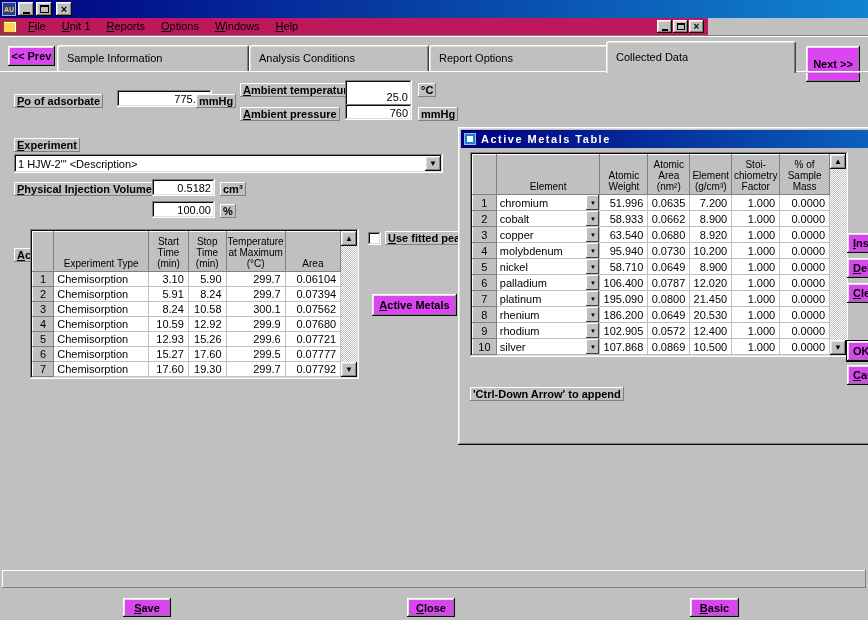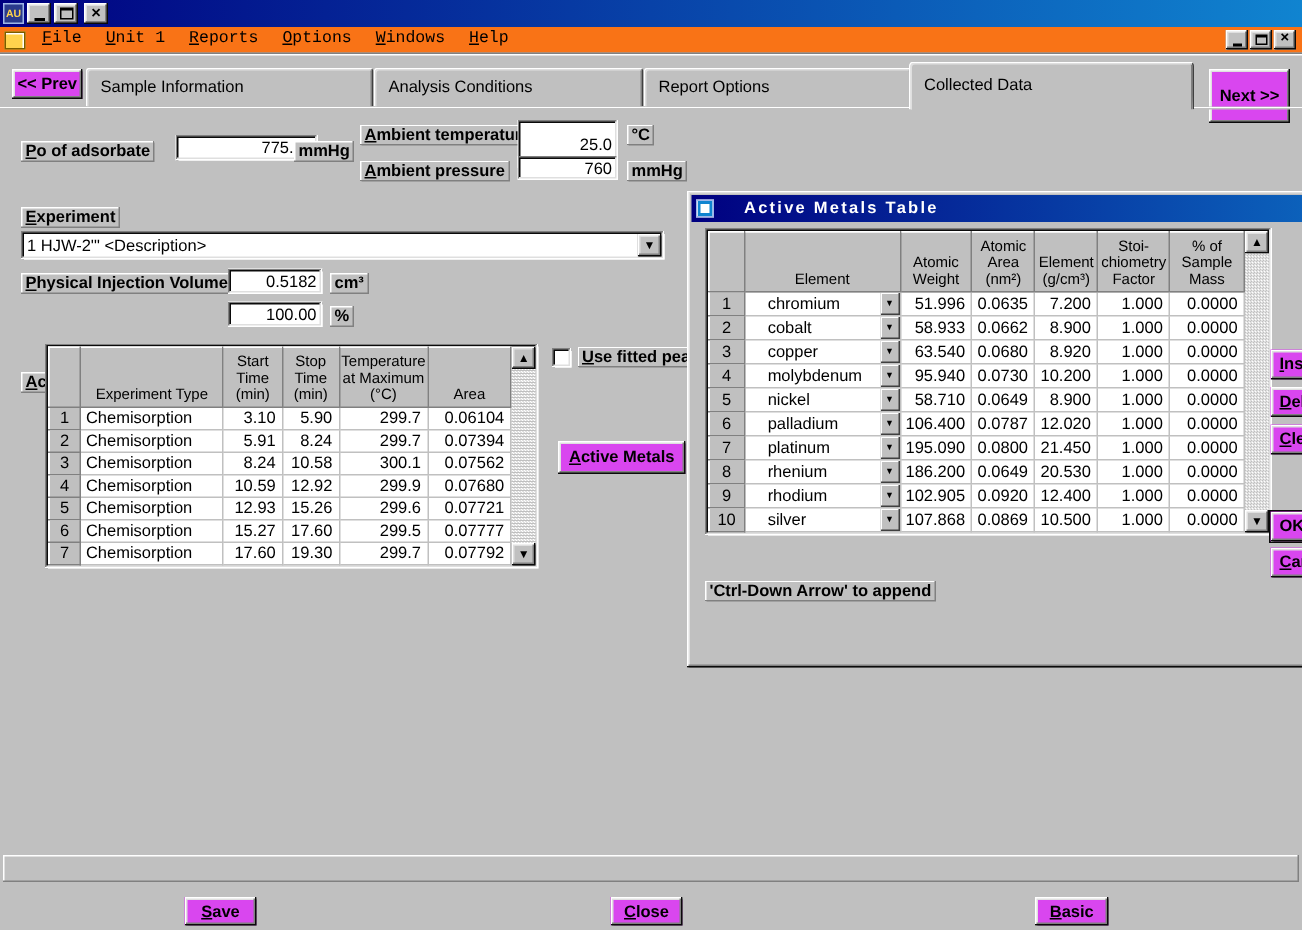--- a/index.html
+++ b/index.html
@@ -22,22 +22,22 @@
     display:flex; align-items:center; justify-content:center; border:1px solid #9fb6e8; }
   .titlebar .title { color:#fff; font-weight:bold; margin-left:4px; flex:1; white-space:nowrap; overflow:hidden; letter-spacing:.3px; }
   .tb-btn { width:16px; height:14px; margin-left:2px; display:flex; align-items:center; justify-content:center;
     background:#c0c0c0; box-shadow: inset -1px -1px #0a0a0a, inset 1px 1px #ffffff, inset -2px -2px #808080, inset 2px 2px #dfdfdf;
     font-size:11px; font-weight:bold; line-height:1; }
   .tb-close { margin-left:4px; }
   .g-min { width:7px; height:2px; background:#000; margin-top:7px; }
   .g-max { width:9px; height:8px; border:1px solid #000; border-top-width:2px; }
 
   
-  .menubar { position:absolute; left:0; top:18px; width:868px; height:17px;
-    display:flex; align-items:center; background:#f97316; padding:0 2px;font-family:Liberation Mono, monospace; }
+  .menubar { position:absolute; left:0; top:18px; width:708px; height:17px;
+    display:flex; align-items:center; background:#be185d; padding:0 2px; }
   .doc-icon { width:14px; height:12px; background:#ffd34d; border:1px solid #7a5c00; margin:0 3px 0 1px;
     box-shadow: inset -4px 4px 0 -3px #fff; }
   .menu-items { display:flex; height:100%; align-items:center; flex:1; }
   .menu-item { padding:0 8px; line-height:17px; }
   .mdi-btns { display:flex; margin-right:2px; }
   .mdi-btn { width:15px; height:13px; margin-left:1px; display:flex; align-items:center; justify-content:center;
     background:#c0c0c0; box-shadow: inset -1px -1px #0a0a0a, inset 1px 1px #ffffff, inset -2px -2px #808080, inset 2px 2px #dfdfdf;
     font-size:10px; font-weight:bold; line-height:1; }
   .mdi-btn .g-min { margin-top:6px; width:6px; }
   .mdi-btn .g-max { width:8px; height:7px; }
@@ -110,21 +110,21 @@
   .grid th { background:#c0c0c0; border:1px solid #808080; border-top-color:#fff; border-left-color:#fff;
     font-weight:normal; font-size:10px; line-height:11px; white-space:pre-line; text-align:center;
     vertical-align:bottom; padding:1px 1px 2px; height:40px; }
   .grid td { border:1px solid #c0c0c0; font-size:11px; line-height:12px; overflow:hidden; white-space:nowrap; }
   #exp-table td    { height:15px; }
   #metals-table td { height:16px; }
   .grid td.rowhdr { background:#c0c0c0; border-color:#808080; border-top-color:#fff; border-left-color:#fff;
     text-align:center; }
   .grid td.al { text-align:left;  padding-left:3px; }
   .grid td.ar { text-align:right; padding-right:4px; }
-  .grid td.combo-cell { position:relative; text-align:left; padding:0 15px 0 15px; }
+  .grid td.combo-cell { position:relative; text-align:left; padding:0 15px 0 3px; }
   .mini-drop { position:absolute; right:0; top:0; bottom:0; width:13px;
     background:#c0c0c0; box-shadow: inset -1px -1px #404040, inset 1px 1px #ffffff;
     font-size:6px; display:flex; align-items:center; justify-content:center; }
 
   .vscroll { width:16px; display:flex; flex-direction:column; }
   .sbtn { height:15px; display:flex; align-items:center; justify-content:center; font-size:8px; line-height:1;
     background:#c0c0c0; box-shadow: inset -1px -1px #0a0a0a, inset 1px 1px #ffffff, inset -2px -2px #808080, inset 2px 2px #dfdfdf; }
   .strack { flex:1; background-image: repeating-conic-gradient(#ffffff 0% 25%, #c0c0c0 0% 50%);
     background-size:2px 2px; }
 
@@ -138,21 +138,21 @@
   #status-bar { position:absolute; left:2px; top:570px; width:864px; height:18px; background:#c0c0c0;
     box-shadow: inset -1px -1px #808080, inset 1px 1px #ffffff; }
 
   
   .dialog { position:absolute; background:#c0c0c0; z-index:10; }
   #metals-dialog { left:458px; top:127px; width:562px; height:318px; }
   .dlg-titlebar { position:absolute; left:3px; top:3px; right:3px; height:18px;
     background: linear-gradient(90deg,#000080,#1084d0); display:flex; align-items:center; padding:0 3px; }
   .dlg-icon { width:12px; height:12px; background:#fff; border:1px solid #9fb6e8;
     box-shadow: inset 0 0 0 2px #1084d0; }
-  .dlg-title { color:#fff; font-weight:bold; letter-spacing:1.5px; margin-left:20px; white-space:nowrap; }
+  .dlg-title { color:#fff; font-weight:bold; letter-spacing:1.5px; margin-left:5px; white-space:nowrap; }
   .dlg-btn { left:389px; width:64px; height:20px; justify-content:flex-start; padding-left:6px; }
   #btn-insert { top:106px; }
   #btn-delete { top:131px; }
   #btn-clear  { top:156px; }
   #btn-ok     { top:214px; box-shadow: 0 0 0 1px #0a0a0a, inset -1px -1px #0a0a0a, inset 1px 1px #ffffff, inset -2px -2px #808080, inset 2px 2px #dfdfdf; }
   #btn-cancel { top:238px; }
   #metals-hint { left:12px; top:260px; }
 </style>
 </head>
 <body>
@@ -434,21 +434,21 @@
               <td class="ar">186.200</td>
               <td class="ar">0.0649</td>
               <td class="ar">20.530</td>
               <td class="ar">1.000</td>
               <td class="ar">0.0000</td>
             </tr>
             <tr>
               <td class="rowhdr">9</td>
               <td class="combo-cell"><span>rhodium</span><span class="mini-drop">▼</span></td>
               <td class="ar">102.905</td>
-              <td class="ar">0.0920</td>
+              <td class="ar">0.0572</td>
               <td class="ar">12.400</td>
               <td class="ar">1.000</td>
               <td class="ar">0.0000</td>
             </tr>
             <tr>
               <td class="rowhdr">10</td>
               <td class="combo-cell"><span>silver</span><span class="mini-drop">▼</span></td>
               <td class="ar">107.868</td>
               <td class="ar">0.0869</td>
               <td class="ar">10.500</td>

